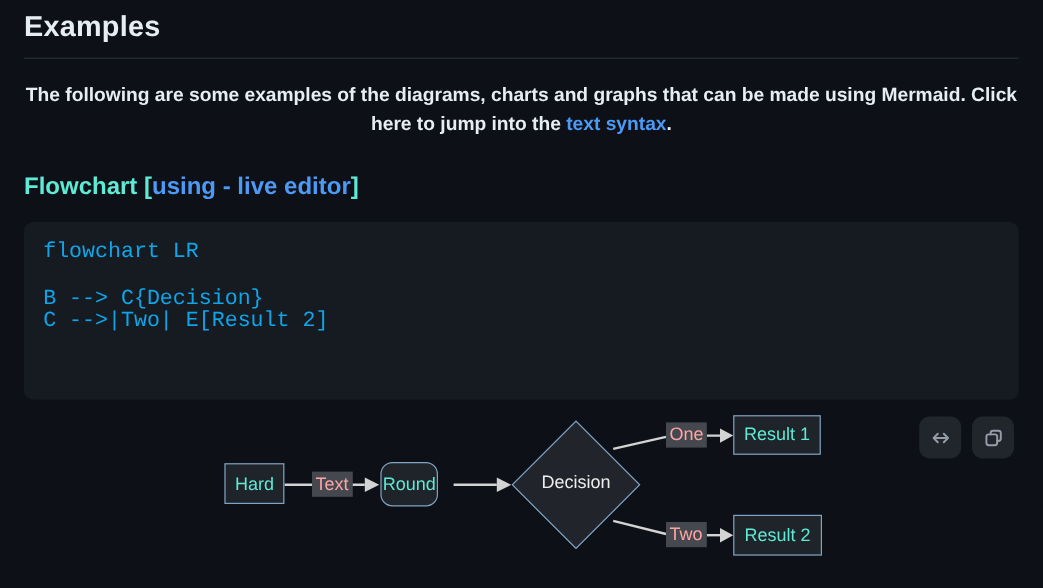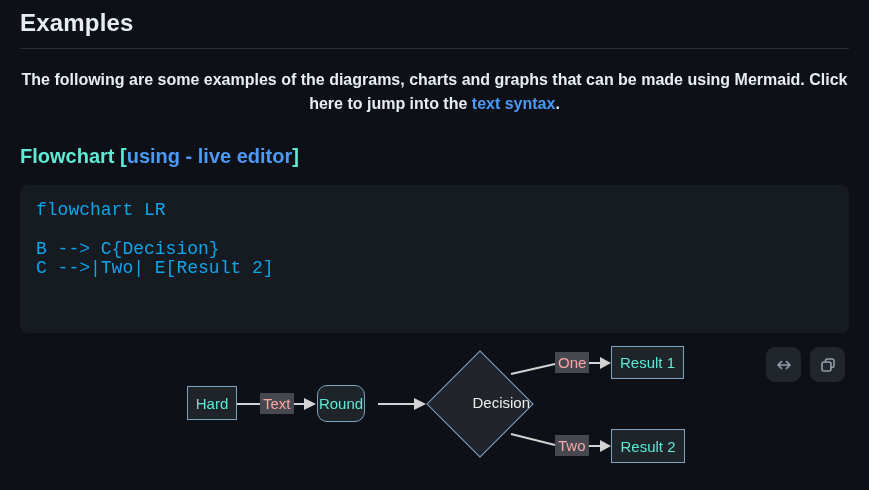--- a/index.html
+++ b/index.html
@@ -84,21 +84,21 @@
     left: 442px; top: 47px;
     width: 76px; height: 76px;
     background: #21252b;
     border: 1px solid #7fa3c3;
     transform: rotate(45deg);
   }
   .diamond-label {
     position: absolute;
     left: 430px; top: 75px;
     width: 100px;
-    text-align: right;
+    text-align: center;
     color: #ededed;
     font-size: 15px;
   }
 
   .edge-label {
     position: absolute;
     background: #45494f;
     color: #fca5a5;
     font-size: 15px;
     line-height: 19px;

